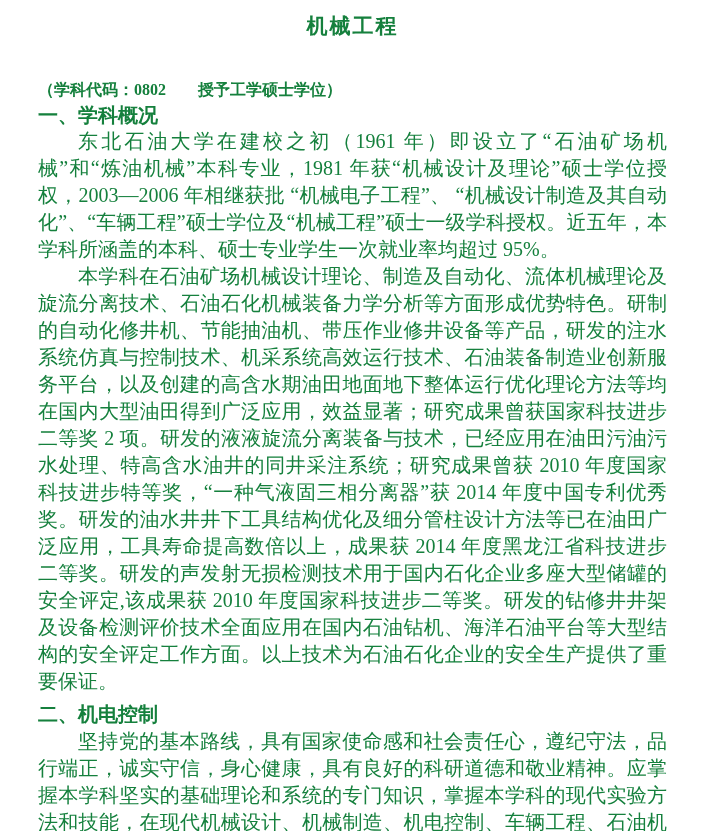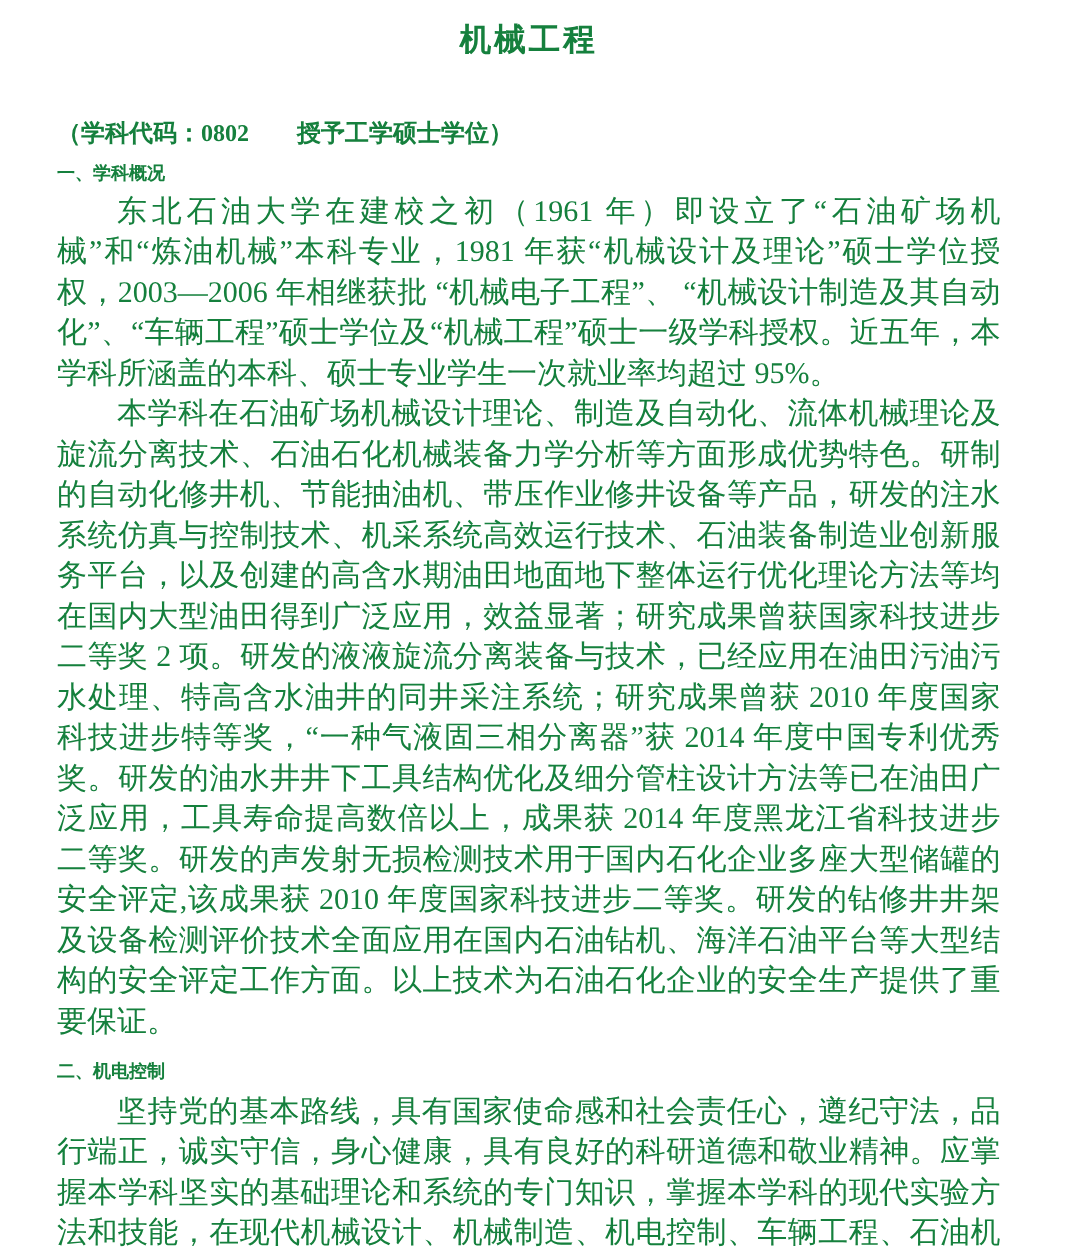--- a/index.html
+++ b/index.html
@@ -33,21 +33,21 @@
   .doc-subtitle {
     margin: 40px 0 0 0;
     font-size: 16px;
     font-weight: 700;
     line-height: 20px;
     text-align: left;
     white-space: pre;
   }
   .sec-heading {
     margin: 2px 0 0 0;
-    font-size: 12px;
+    font-size: 20px;
     font-weight: 700;
     line-height: 26px;
     text-align: left;
   }
   .sec-heading.second {
     margin-top: 6px;
     line-height: 27px;
   }
   p.body-par {
     margin: 0;

